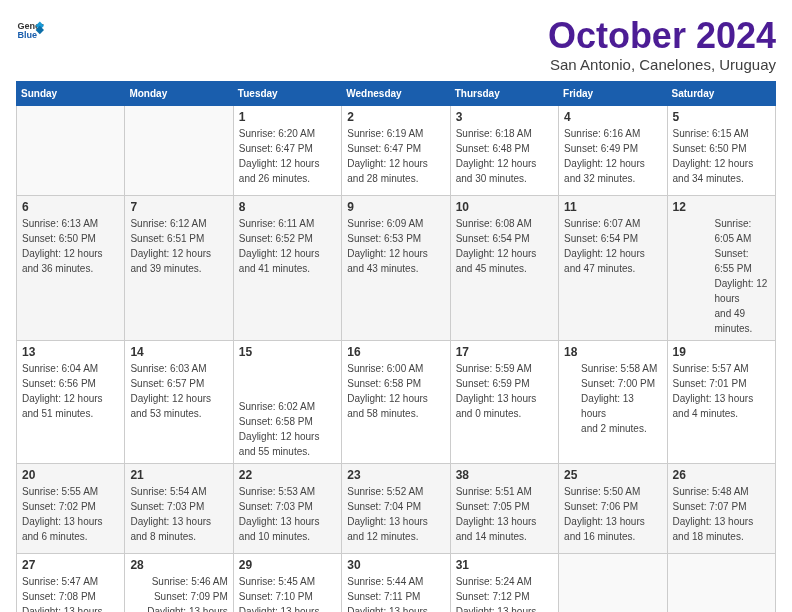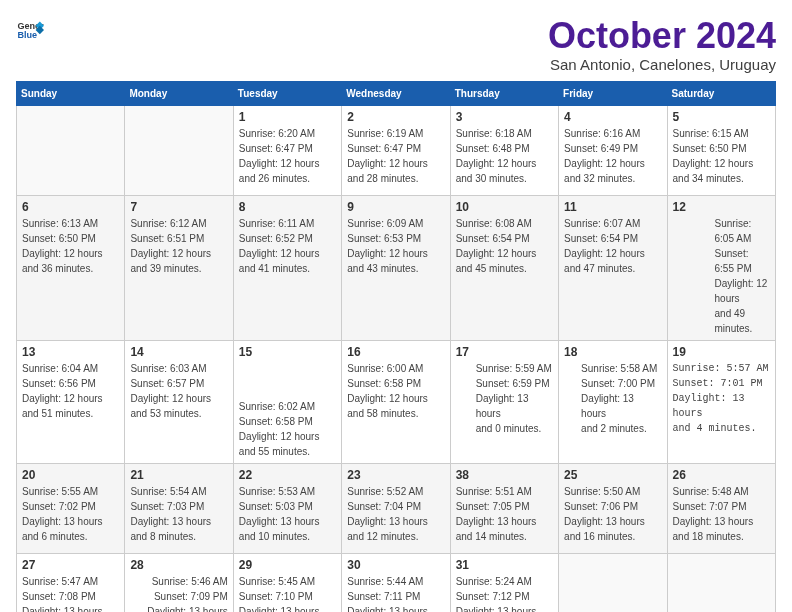--- a/index.html
+++ b/index.html
@@ -224,35 +224,35 @@
         </td>
         <td>
           <div class="day-number">16</div>
           <div class="day-info" style="white-space: pre-line;">Sunrise: 6:00 AM
 Sunset: 6:58 PM
 Daylight: 12 hours
 and 58 minutes.</div>
         </td>
         <td>
           <div class="day-number">17</div>
-          <div class="day-info" style="white-space: pre-line; margin-left: 20px;">Sunrise: 5:59 AM
+          <div class="day-info" style="white-space: pre-line;">Sunrise: 5:59 AM
 Sunset: 6:59 PM
 Daylight: 13 hours
 and 0 minutes.</div>
         </td>
         <td>
           <div class="day-number">18</div>
           <div class="day-info" style="white-space: pre-line; margin-left: 17px;">Sunrise: 5:58 AM
 Sunset: 7:00 PM
 Daylight: 13 hours
 and 2 minutes.</div>
         </td>
         <td>
           <div class="day-number">19</div>
-          <div class="day-info" style="white-space: pre-line; font-family: Liberation Mono, monospace;">Sunrise: 5:57 AM
+          <div class="day-info" style="white-space: pre-line;">Sunrise: 5:57 AM
 Sunset: 7:01 PM
 Daylight: 13 hours
 and 4 minutes.</div>
         </td>
       </tr>
       <tr>
         <td>
           <div class="day-number">20</div>
           <div class="day-info" style="white-space: pre-line;">Sunrise: 5:55 AM
 Sunset: 7:02 PM
@@ -262,21 +262,21 @@
         <td>
           <div class="day-number">21</div>
           <div class="day-info" style="white-space: pre-line;">Sunrise: 5:54 AM
 Sunset: 7:03 PM
 Daylight: 13 hours
 and 8 minutes.</div>
         </td>
         <td>
           <div class="day-number">22</div>
           <div class="day-info" style="white-space: pre-line;">Sunrise: 5:53 AM
-Sunset: 5:03 PM
+Sunset: 7:03 PM
 Daylight: 13 hours
 and 10 minutes.</div>
         </td>
         <td>
           <div class="day-number">23</div>
           <div class="day-info" style="white-space: pre-line;">Sunrise: 5:52 AM
 Sunset: 7:04 PM
 Daylight: 13 hours
 and 12 minutes.</div>
         </td>

